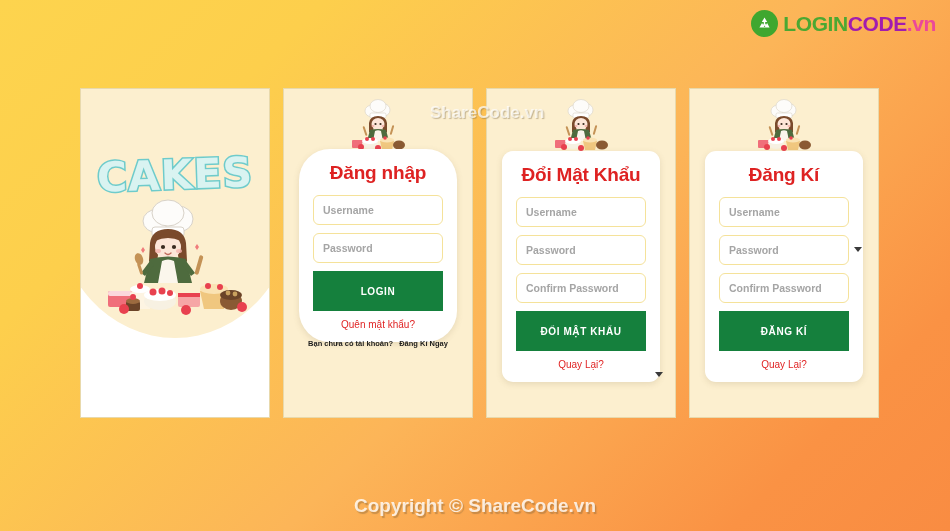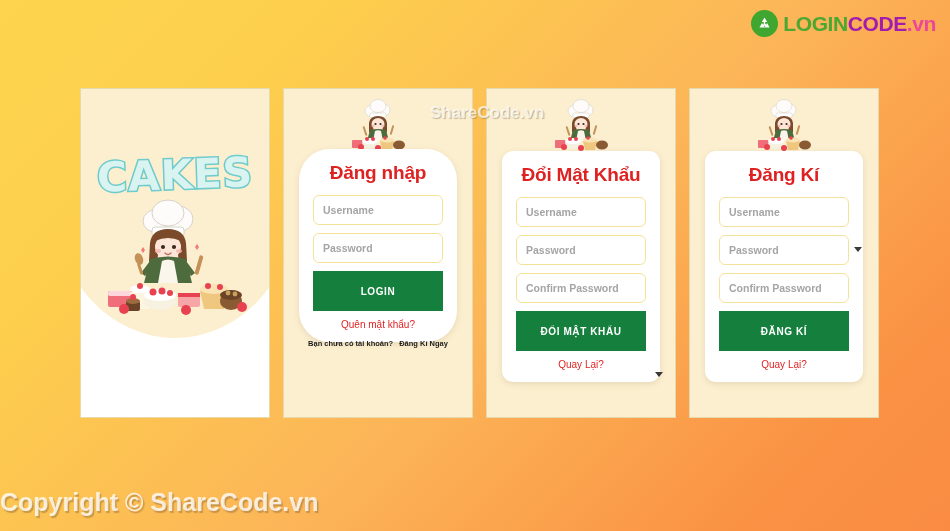--- a/index.html
+++ b/index.html
@@ -156,23 +156,23 @@
     position: absolute;
     color: rgba(255,255,255,0.72);
     font-weight: bold;
     text-shadow: 1px 1px 1px rgba(130,110,70,0.45);
     pointer-events: none;
     white-space: nowrap;
   }
   #watermark-center { left: 430px; top: 103px; font-size: 17px; }
   #footer-copyright {
     position: absolute;
-    left: 0; width: 100%; text-align: left;
+    left: 0; width: 100%; text-align: center;
     bottom: 14px;
-    font-size: 25px; font-weight: bold;
+    font-size: 19px; font-weight: bold;
     color: rgba(255,255,255,0.80);
     text-shadow: 1.5px 1.5px 1px rgba(150,110,60,0.5);
   }
 </style>
 </head>
 <body>
 
 <div id="brand-logo">
   <span class="mark">
     <svg width="19" height="19" viewBox="0 0 24 24" aria-hidden="true">

